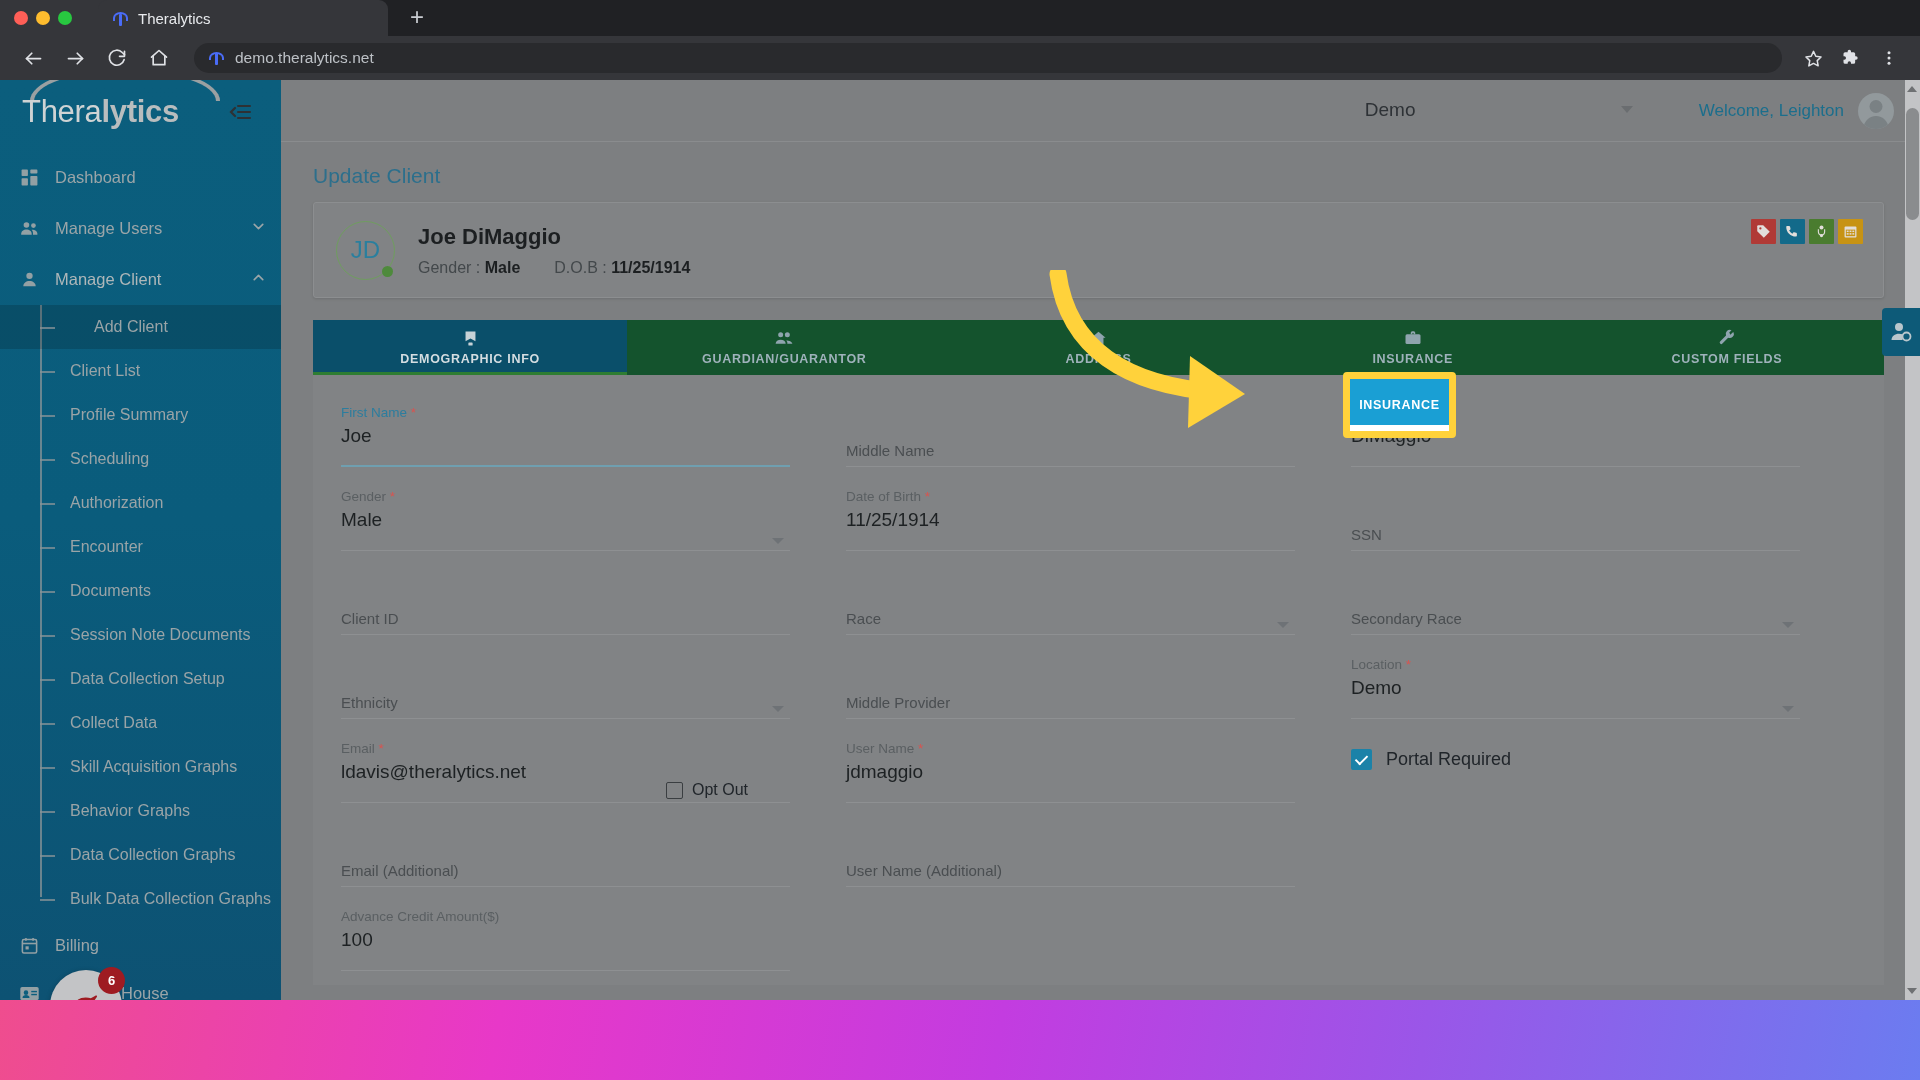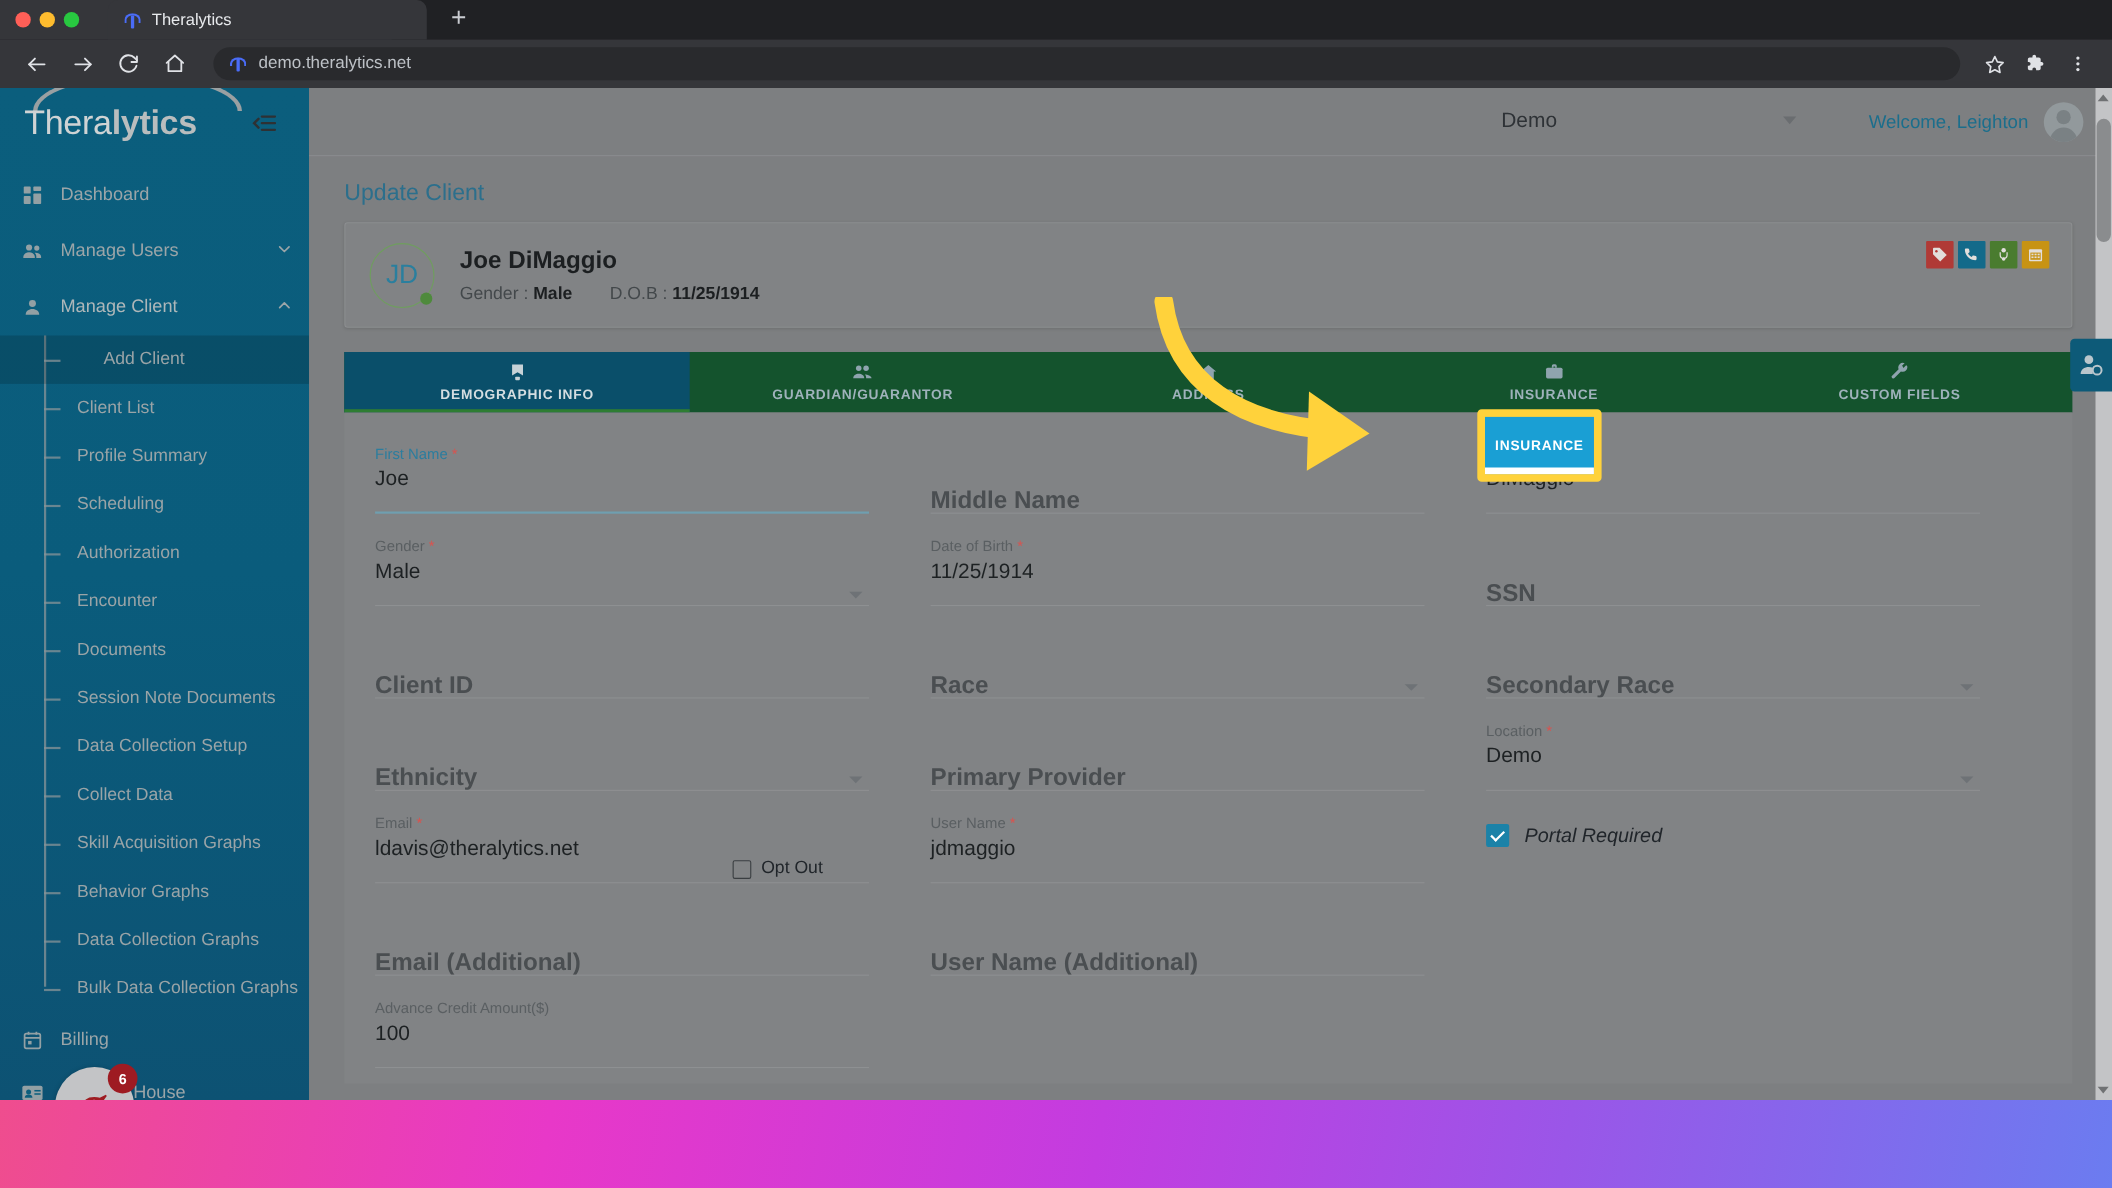--- a/index.html
+++ b/index.html
@@ -135,37 +135,37 @@
 
   
   #form-panel { margin: 0 36px 0 32px; background: #818385; padding: 30px 28px 0 28px; height: 610px; position: relative; }
   .form-row { display: flex; gap: 0; }
   .fcol { width: 33.333%; padding-right: 56px; position: relative; }
   .field { position: relative; height: 84px; }
   .flabel { font-size: 13.5px; color: #5a5f62; height: 17px; }
   .flabel.accent { color: #2c7d9e; }
   .req { color: #d9534f; }
   .fvalue { font-size: 19px; color: #1d2123; padding-top: 3px; }
-  .fplace { font-size: 22px; color: #4a4e51; padding-top: 20px; font-weight: bold; }
+  .fplace { font-size: 15px; color: #4a4e51; padding-top: 20px; }
   .funder { position: absolute; left: 0; right: 0; bottom: 22px; height: 1px; background: #8e9092; }
   .funder.focus { background: #6f9fb0; height: 1.6px; }
   .fcaret { position: absolute; right: 6px; bottom: 29px; width: 0; height: 0;
             border-left: 6px solid transparent; border-right: 6px solid transparent; border-top: 6px solid #6e7276; }
 
   .cb-row { display: flex; align-items: center; gap: 13px; }
   .cbox { width: 21px; height: 21px; border: 2px solid #3a3e41; border-radius: 2px; background: transparent; }
   .cbox.checked { background: #1b82a8; border-color: #1b82a8; display: flex; align-items: center; justify-content: center; }
   .cbox.checked::after { content: ""; width: 5px; height: 10px; border: solid #fff; border-width: 0 2.4px 2.4px 0; transform: rotate(45deg) translate(-1px,-1px); }
   .cb-label { font-size: 18px; color: #20252a; }
 
   #optout-wrap { position: absolute; right: 42px; bottom: 26px; display: flex; align-items: center; gap: 9px; }
   #optout-wrap .cbox { width: 17px; height: 17px; border-width: 1.8px; }
   #optout-label { font-size: 16px; color: #20252a; }
 
-  #portal-row { position: absolute; left: 0; top: 8px; display: flex; align-items: center; gap: 14px; font-style: italic; }
+  #portal-row { position: absolute; left: 0; top: 8px; display: flex; align-items: center; gap: 14px; }
 
   
   #page-scrollbar { position: absolute; right: 0; top: 0; width: 15px; height: 920px; background: #c3c4c6; }
   #page-scrollbar-thumb { position: absolute; right: 1px; top: 28px; width: 13px; height: 112px; background: #8a8c8e; border-radius: 7px; }
   #sb-up { position: absolute; right: 3px; top: 6px; width: 0; height: 0; border-left: 5px solid transparent; border-right: 5px solid transparent; border-bottom: 6px solid #6f7173; }
   #sb-down { position: absolute; right: 3px; bottom: 6px; width: 0; height: 0; border-left: 5px solid transparent; border-right: 5px solid transparent; border-top: 6px solid #6f7173; }
 
   
   #bottom-strip { position: absolute; left: 0; top: 1000px; width: 1920px; height: 80px;
                   background: linear-gradient(100deg,#ef4d8e 0%,#e838c8 26%,#c33ce0 52%,#9a56e8 74%,#6b7cf0 100%); }
@@ -580,21 +580,21 @@
             <div class="field">
               <div class="flabel">&nbsp;</div>
               <div class="fplace">Ethnicity</div>
               <span class="fcaret"></span>
               <div class="funder"></div>
             </div>
           </div>
           <div class="fcol">
             <div class="field">
               <div class="flabel">&nbsp;</div>
-              <div class="fplace">Primary Provider</div>
+              <div class="fplace">Middle Provider</div>
               <div class="funder"></div>
             </div>
           </div>
           <div class="fcol">
             <div class="field">
               <div class="flabel"><span>Location</span> <span class="req">*</span></div>
               <div class="fvalue">Demo</div>
               <span class="fcaret"></span>
               <div class="funder"></div>
             </div>

